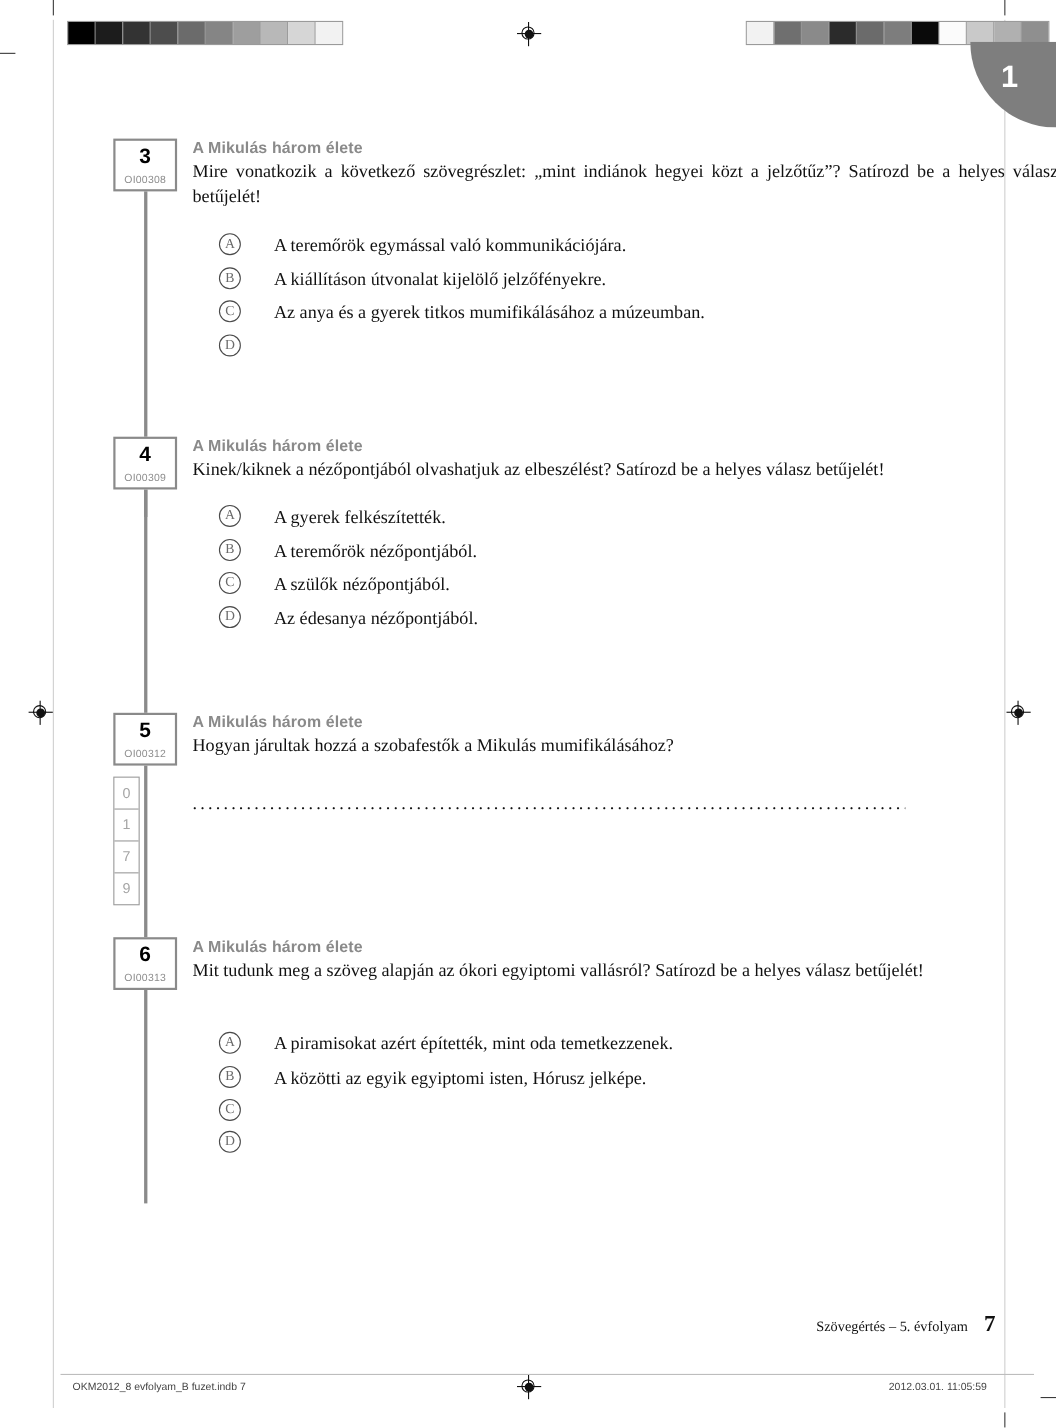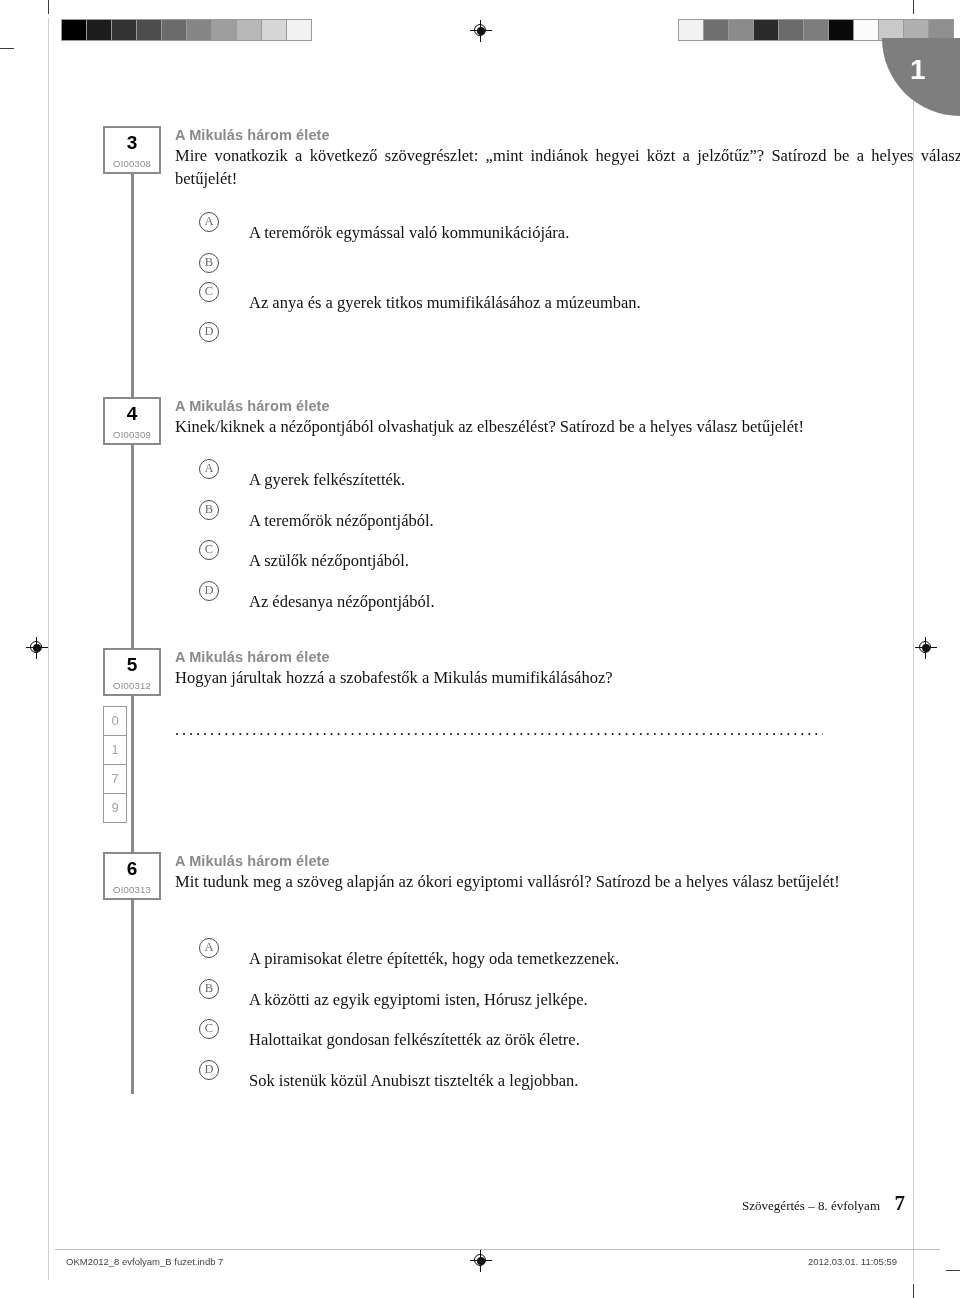--- a/index.html
+++ b/index.html
@@ -194,21 +194,20 @@
     line-height: 17.4px;
     color: #6b6b6b;
   }
   .opt-text {
     margin-left: 30px;
     font-family: "Liberation Serif", serif;
     font-size: 16.5px;
     line-height: 1.25;
     color: #111;
     padding-top: 1px;
-    margin-top: 10px;
   }
 
   
   .scorebox {
     position: absolute;
     left: 0;
     width: 24px;
     border: 1.4px solid #9a9a9a;
     box-sizing: border-box;
     z-index: 2;
@@ -362,20 +361,21 @@
       <div class="qtitle">A Mikulás három élete</div>
       <div class="qtext">Mire vonatkozik a következő szövegrészlet: „mint indiánok hegyei közt a jelzőtűz”? Satírozd be a helyes válasz betűjelét!</div>
     </div>
     <div class="options" style="top:86px; width:700px;">
       <div class="option">
         <div class="opt-letter">A</div>
         <div class="opt-text">A teremőrök egymással való kommunikációjára.</div>
       </div>
       <div class="option">
         <div class="opt-letter">B</div>
+        <div class="opt-text">A kiállításon útvonalat kijelölő jelzőfényekre.</div>
       </div>
       <div class="option">
         <div class="opt-letter">C</div>
         <div class="opt-text">Az anya és a gyerek titkos mumifikálásához a múzeumban.</div>
       </div>
       <div class="option">
         <div class="opt-letter">D</div>
       </div>
     </div>
   </div>
@@ -435,36 +435,34 @@
       <div class="qnum">6</div>
       <div class="qcode">OI00313</div>
     </div>
     <div class="qbody" style="width:787px;">
       <div class="qtitle">A Mikulás három élete</div>
       <div class="qtext">Mit tudunk meg a szöveg alapján az ókori egyiptomi vallásról? Satírozd be a helyes válasz betűjelét!</div>
     </div>
     <div class="options" style="top:86px; width:700px;">
       <div class="option">
         <div class="opt-letter">A</div>
-        <div class="opt-text">A piramisokat életre építették, hogy oda temetkezzenek.</div>
+        <div class="opt-text">A piramisokat azért építették, mint oda temetkezzenek.</div>
       </div>
       <div class="option">
         <div class="opt-letter">B</div>
         <div class="opt-text">A közötti az egyik egyiptomi isten, Hórusz jelképe.</div>
       </div>
       <div class="option">
         <div class="opt-letter">C</div>
-        <div class="opt-text">Halottaikat gondosan felkészítették az örök életre.</div>
       </div>
       <div class="option">
         <div class="opt-letter">D</div>
-        <div class="opt-text">Sok istenük közül Anubiszt tisztelték a legjobban.</div>
-      </div>
-    </div>
-  </div>
-
-  <div id="footer-label">Szövegértés – 8. évfolyam</div>
+      </div>
+    </div>
+  </div>
+
+  <div id="footer-label">Szövegértés – 5. évfolyam</div>
   <div id="footer-pagenum">7</div>
   <div id="bottom-rule"></div>
   <div id="print-left">OKM2012_8 evfolyam_B fuzet.indb   7</div>
   <div id="print-right">2012.03.01.   11:05:59</div>
 
 </div>
 
 </body></html>

